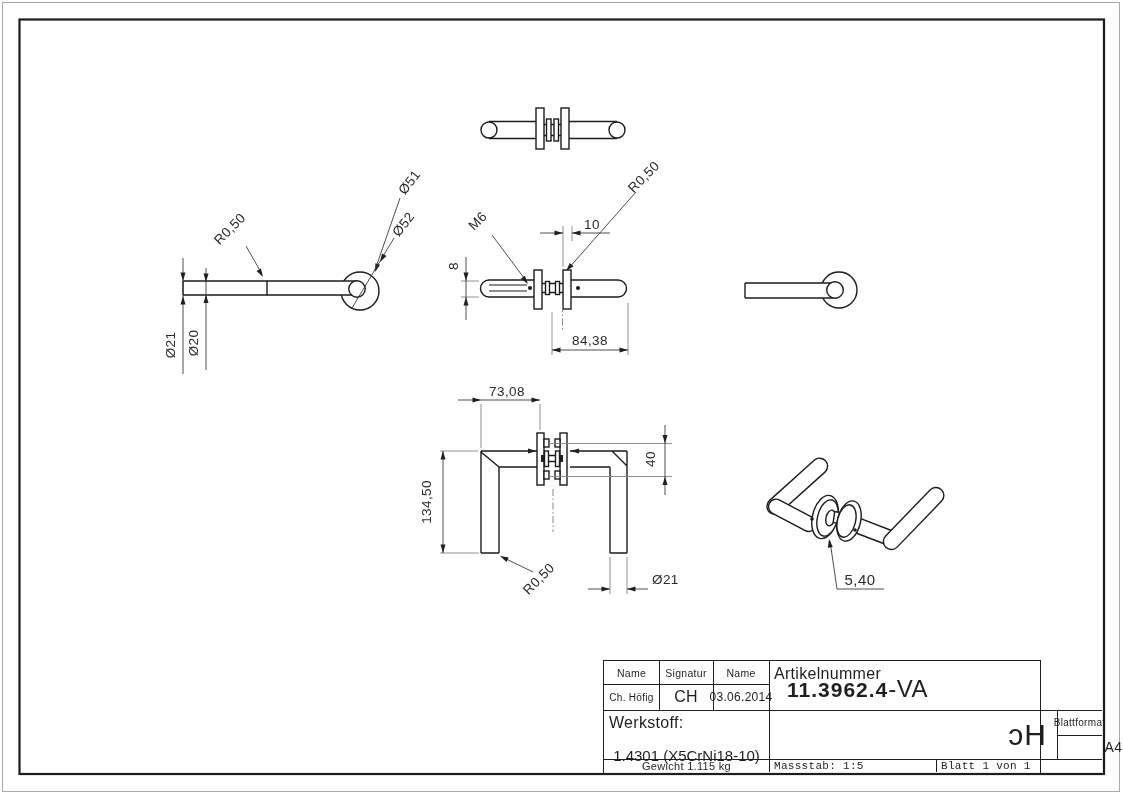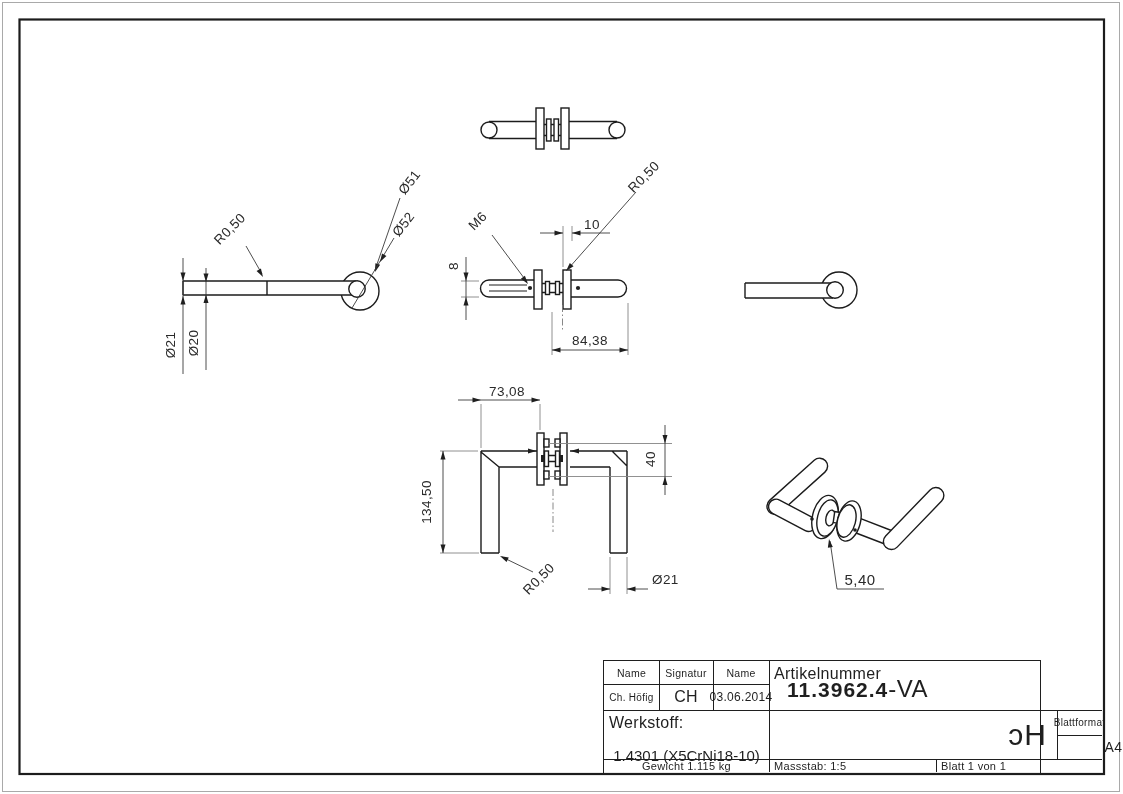--- a/index.html
+++ b/index.html
@@ -17,21 +17,21 @@
   .dtxt{font:13.5px "Liberation Sans",sans-serif;fill:#2a2a2a;letter-spacing:0.4px;}
   .dtxt2{font:15px "Liberation Sans",sans-serif;fill:#2a2a2a;letter-spacing:0.4px;}
 
   
   #title-block{position:absolute;left:603px;top:660px;width:438px;height:114px;
                border:1.6px solid #1f1f1f;box-sizing:border-box;color:#1f1f1f;}
   .tb-v{position:absolute;width:1.4px;background:#1f1f1f;}
   .tb-h{position:absolute;height:1.4px;background:#1f1f1f;}
   .tb-cell{position:absolute;display:flex;align-items:center;justify-content:center;
            font-size:10.5px;letter-spacing:0.3px;white-space:nowrap;}
-  .tb-left{justify-content:flex-start;}
+  .tb-left{justify-content:flex-start;font-family:Liberation Mono, monospace;}
   .tb-lbl{position:absolute;font-size:16px;letter-spacing:0.3px;}
   .tb-artnum{position:absolute;left:183px;top:14px;font-size:21px;font-weight:bold;
              letter-spacing:1px;white-space:nowrap;}
   .tb-artnum .suffix{font-size:24px;font-weight:normal;letter-spacing:0.5px;margin-top:16px;}
   .tb-werk{position:absolute;left:0;top:76px;width:165px;height:36px;display:flex;
            align-items:center;justify-content:center;font-size:15px;}
   .tb-logo{position:absolute;left:165px;top:49px;width:288px;height:49px;display:flex;
            align-items:center;justify-content:flex-end;padding-right:10px;
            box-sizing:border-box;font-size:30px;letter-spacing:1px;text-align:center;}
   .tb-a4{font-size:14px;letter-spacing:0.5px;padding-left:34px;}

